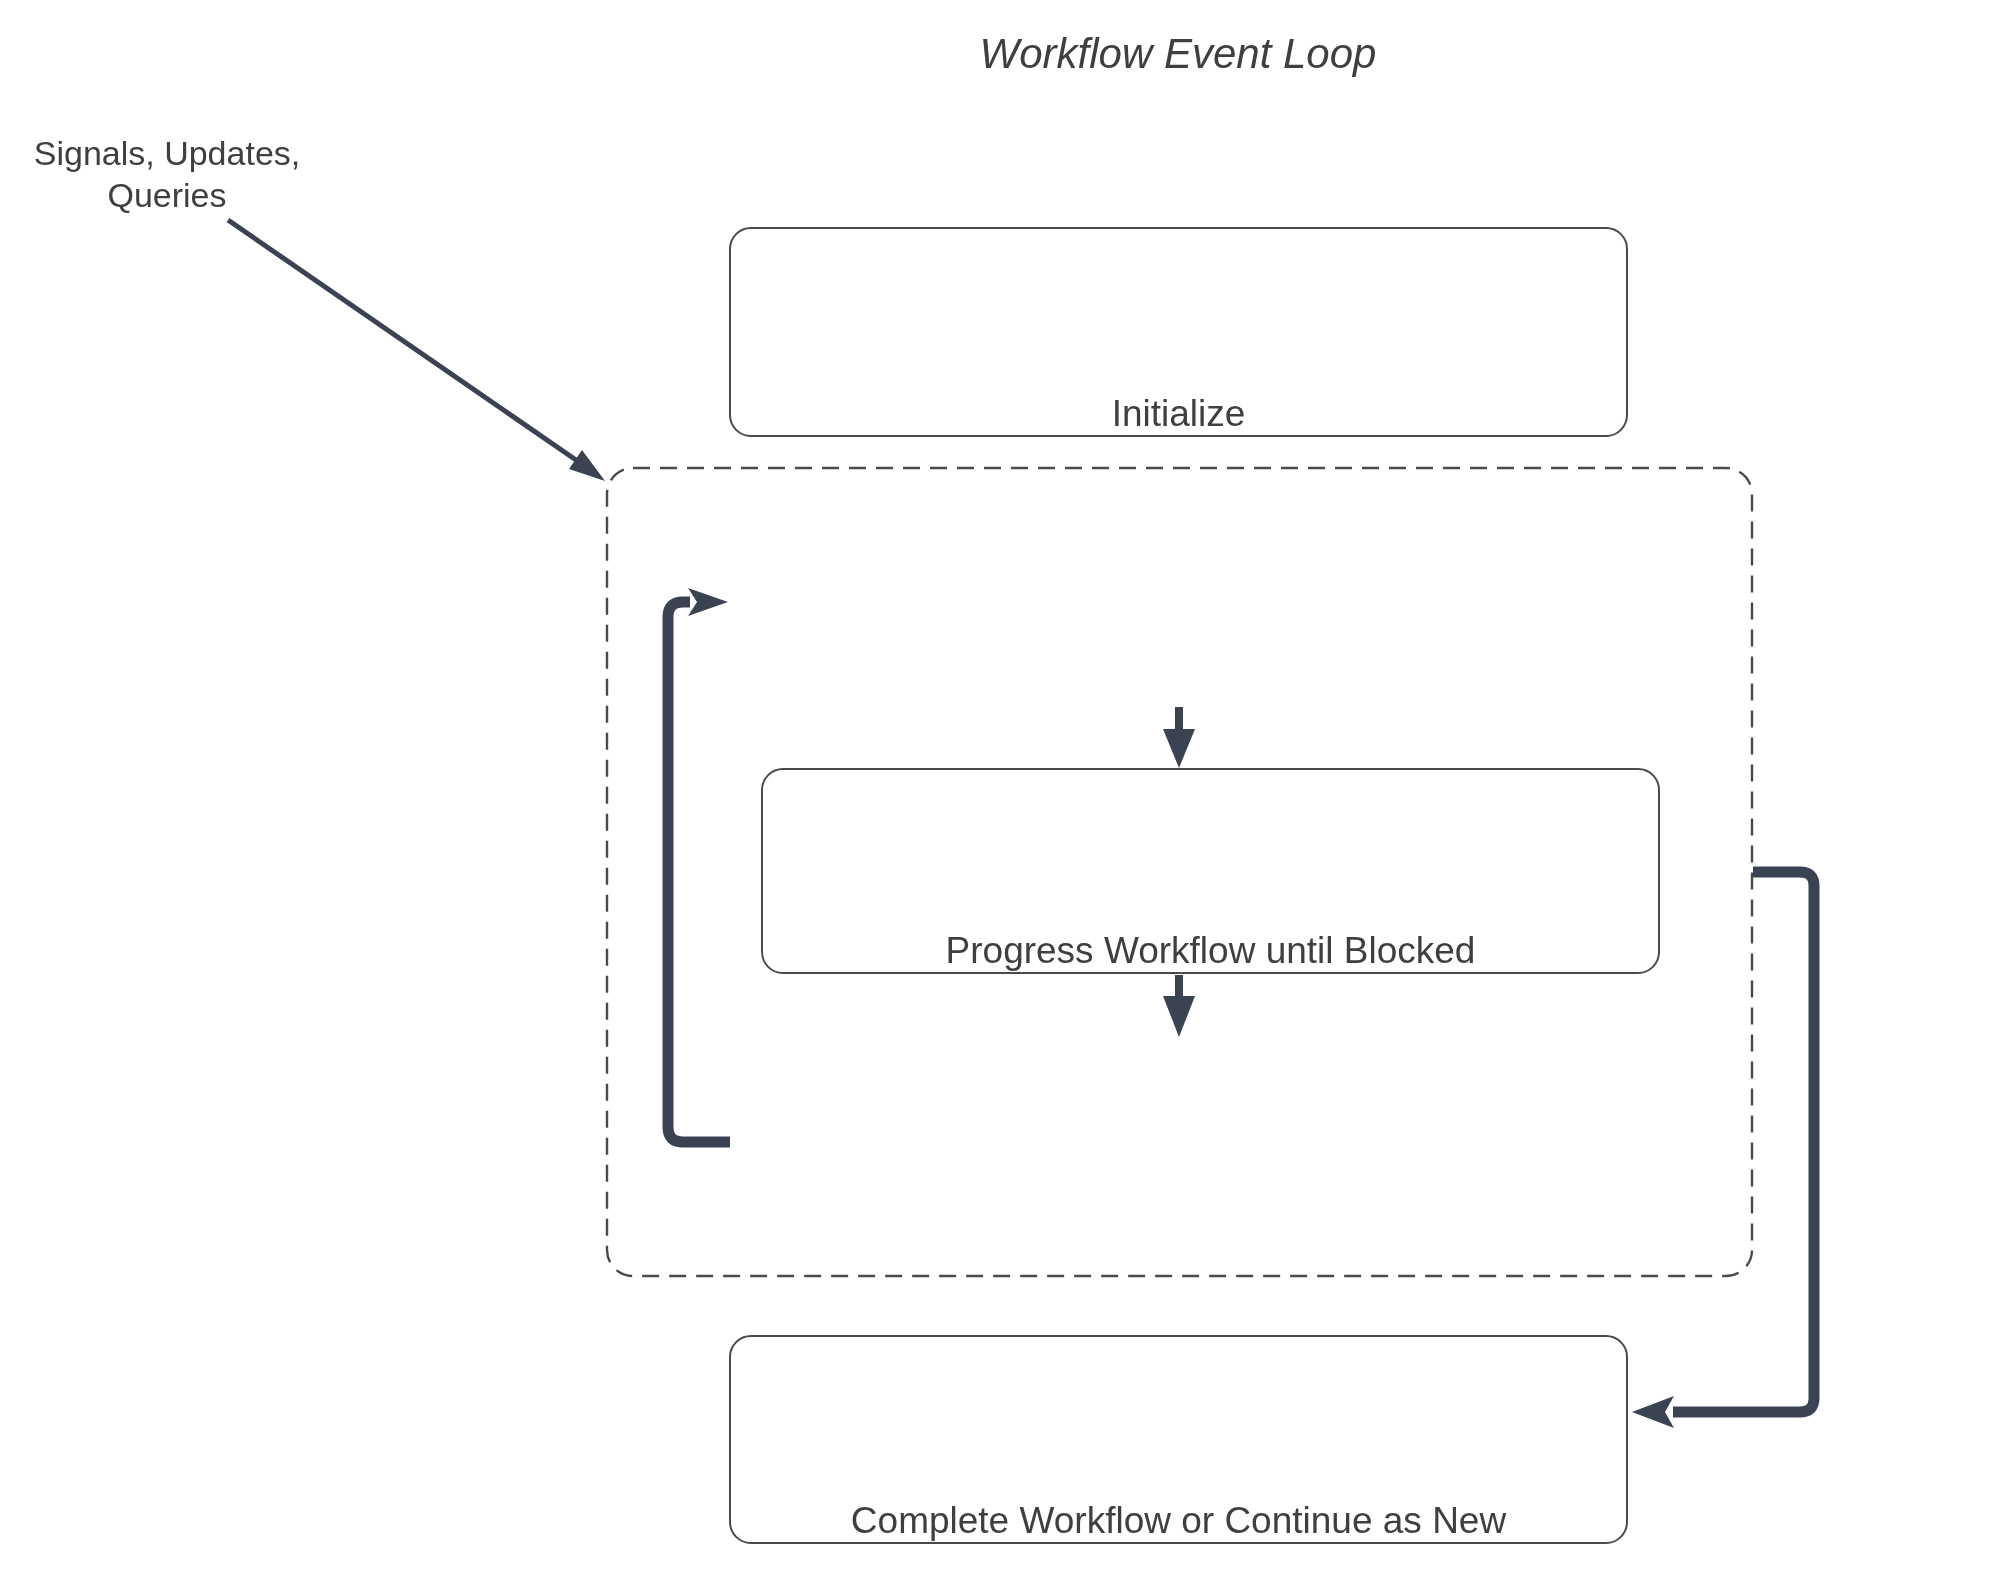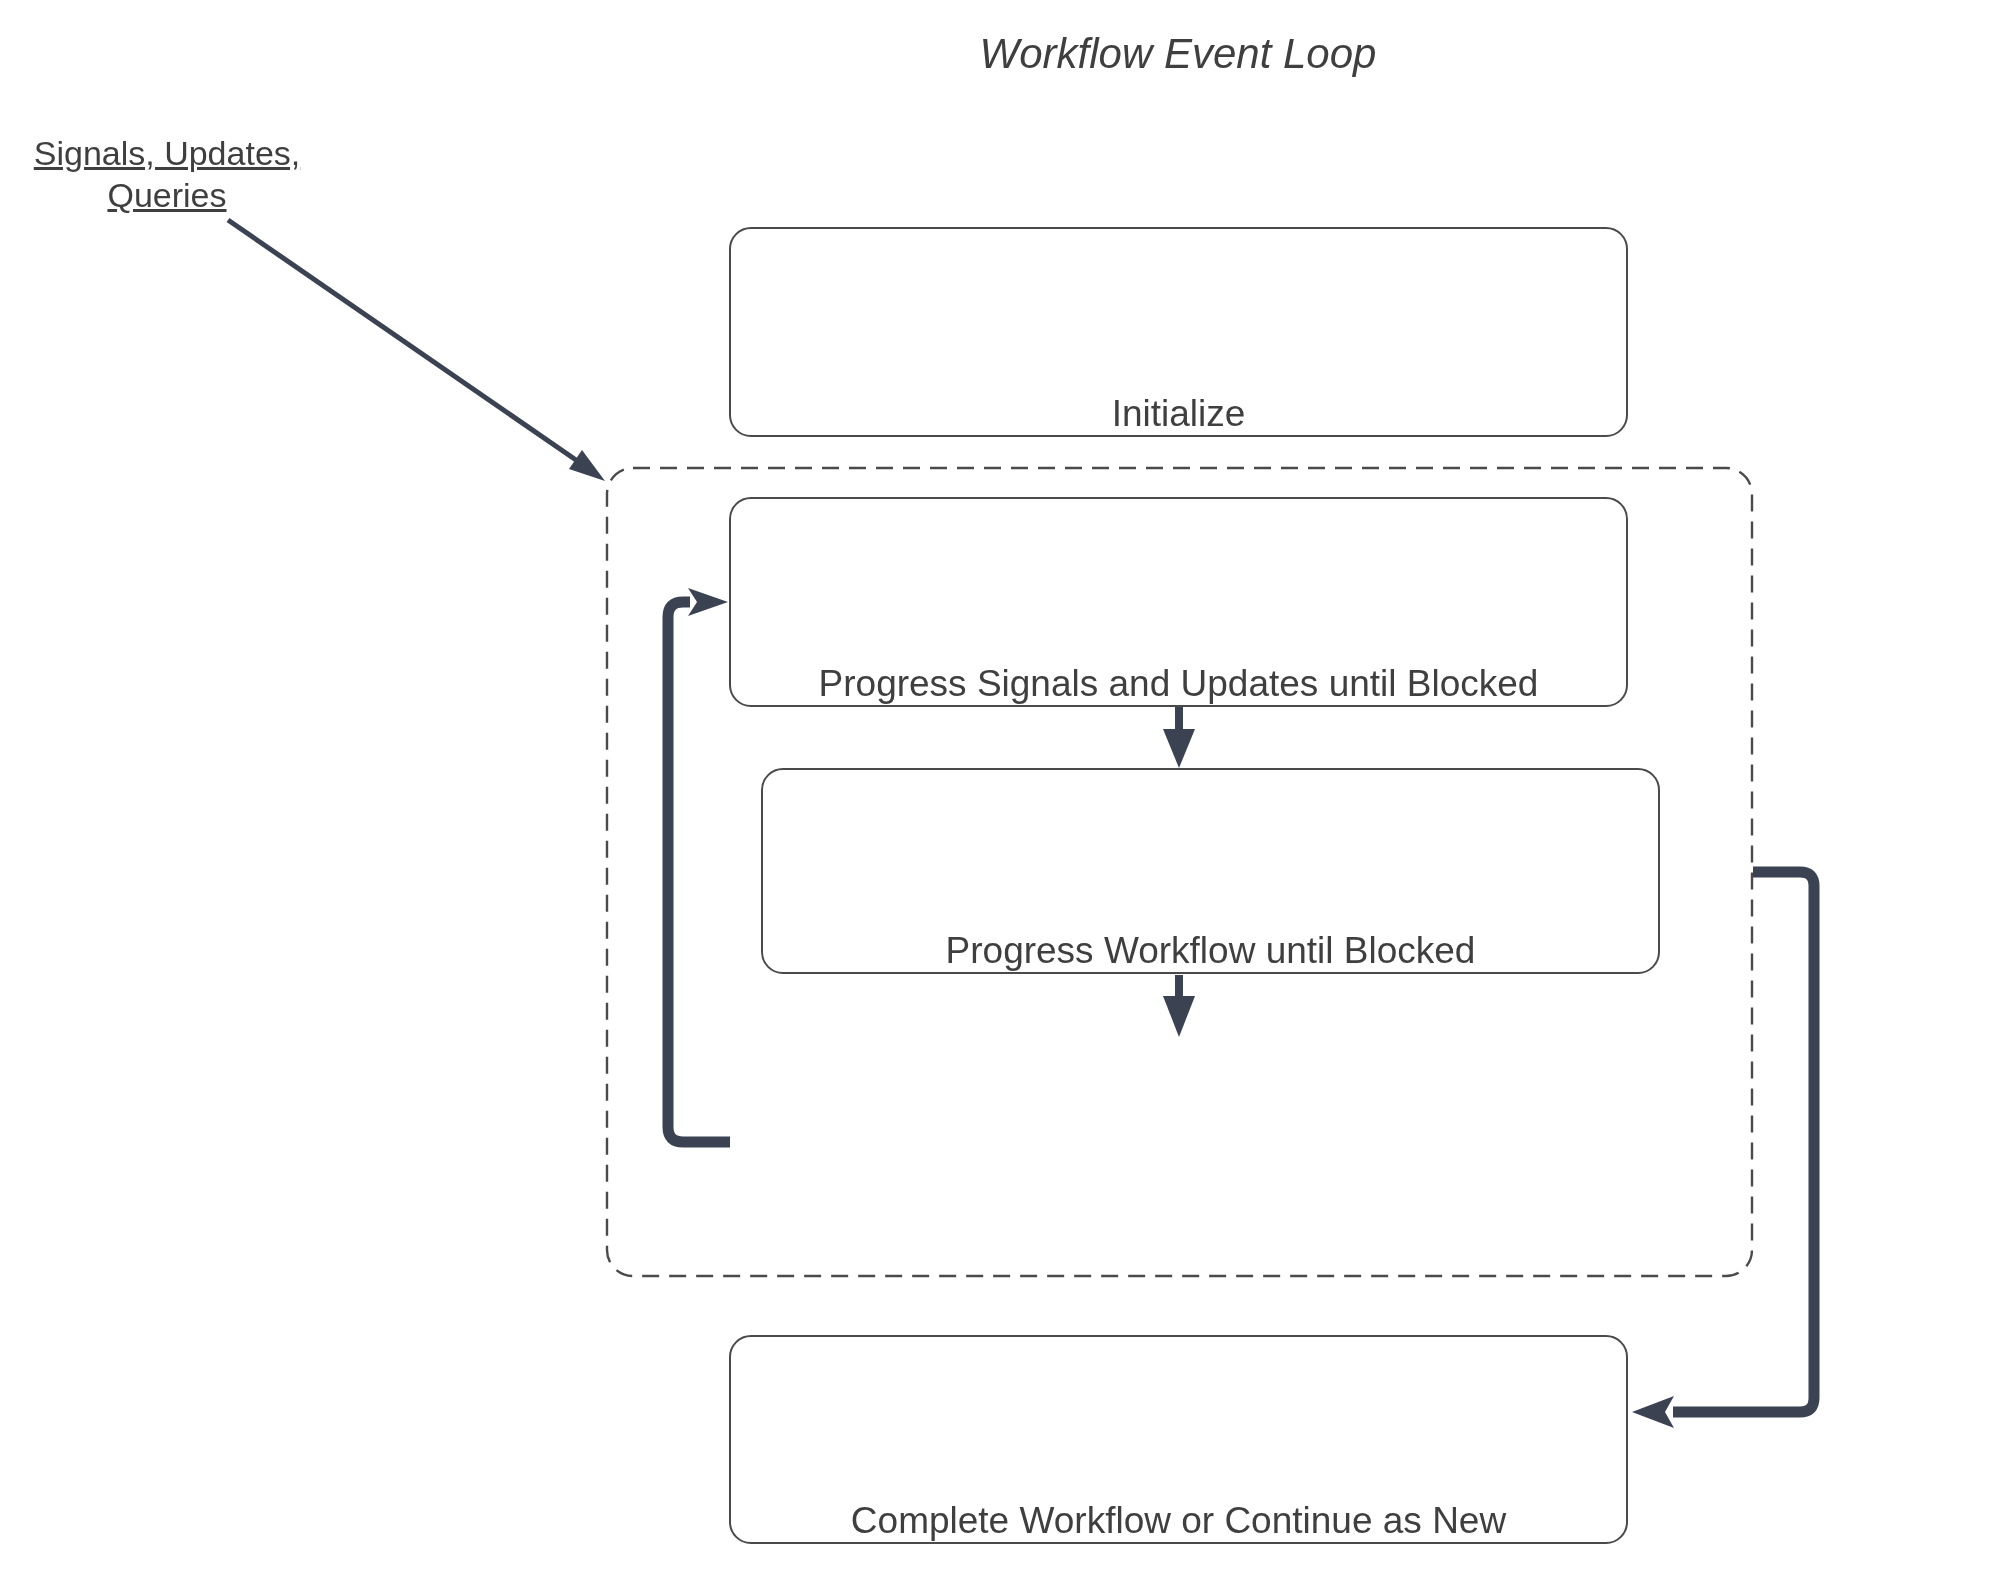--- a/index.html
+++ b/index.html
@@ -31,21 +31,20 @@
   }
   .annotation {
     position: absolute;
     left: 24px;
     top: 132px;
     width: 286px;
     text-align: center;
     font-size: 34px;
     line-height: 42px;
     color: var(--color-text);
-    text-decoration: underline;
   }
   .node {
     position: absolute;
     left: 729px;
     width: 899px;
     height: 210px;
     background: #ffffff;
     border: 2px solid var(--color-border);
     border-radius: 22px;
     display: flex;
@@ -87,23 +86,20 @@
 
   <div class="annotation">
     <div>Signals, Updates,</div>
     <div>Queries</div>
   </div>
 
   <div class="node node-initialize">
     <span>Initialize</span>
   </div>
 
-  <div class="node node-progress-signals">
-    <span>Progress Signals and Updates until Blocked</span>
-  </div>
 
   <div class="node node-progress-workflow">
     <span>Progress Workflow until Blocked</span>
   </div>
 
 
   <div class="node node-complete">
     <span>Complete Workflow or Continue as New</span>
   </div>
 

